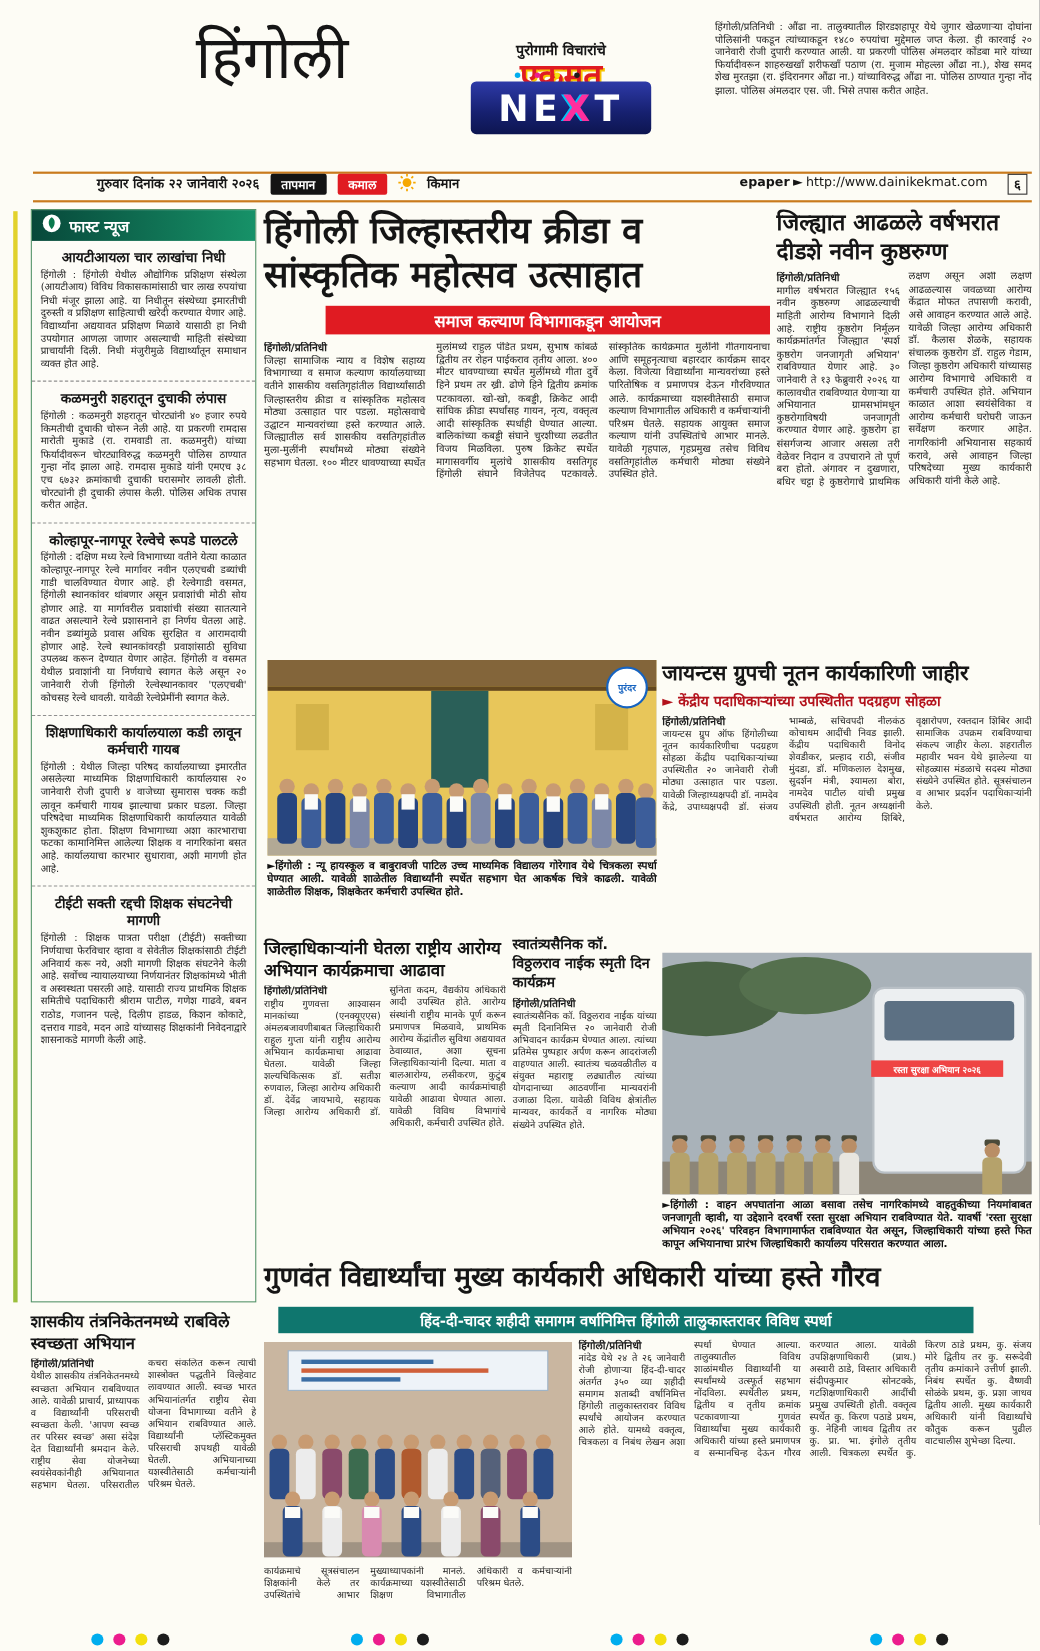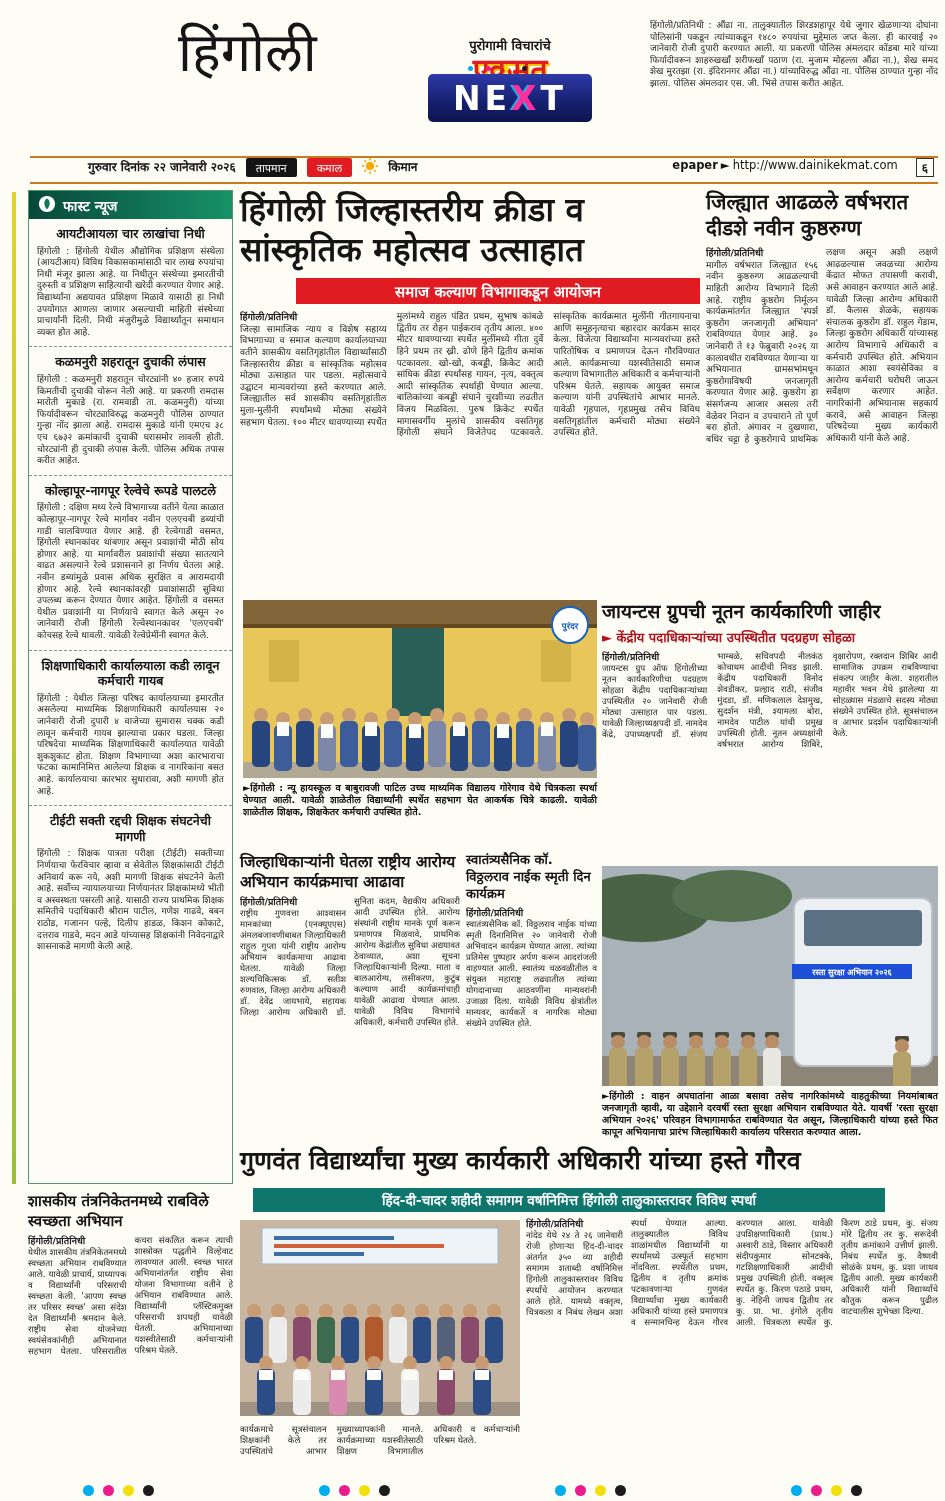--- a/index.html
+++ b/index.html
@@ -18,21 +18,21 @@
   border-radius:5px;display:flex;align-items:center;justify-content:center;font-weight:800;font-size:33px;color:#fff;letter-spacing:4px}
 .next-box .x{color:#ff2f9e;text-shadow:-2px 0 0 #00c3f5}
 .mini-dots{left:468px;top:66px;display:flex;gap:13px}
 .mini-dots i{width:5px;height:5px;border-radius:50%;display:block}
 .tr-art{left:650px;top:20px;width:288px}
 .tr-art h2{font-size:15px;font-weight:800;margin-bottom:3px}
 
 .dateline{left:30px;top:156px;width:908px;height:28px;border-top:2.5px solid #c97a1d;border-bottom:2.5px solid #c97a1d;
   display:flex;align-items:flex-start;padding:0 4px 0 58px;gap:10px;font-size:12px}
 .dateline .date{font-weight:700}
-.chip{color:#fff;font-weight:400;font-size:11px;padding:2px 10px;border-radius:2px}
+.chip{color:#fff;font-weight:700;font-size:11px;padding:2px 10px;border-radius:2px}
 .chip.black{background:#141414}
 .chip.red{background:#e01b22}
 .minlbl{font-weight:700}
 .epaper{margin-left:auto;display:flex;align-items:center;gap:3px;font-size:11.5px}
 .epaper .lbl{font-weight:700}
 .pagenum{border:1.5px solid #333;font-weight:700;font-size:12px;padding:0 5px;margin-left:8px}
 
 .left-strip{left:12px;top:192px;width:4px;height:992px;background:linear-gradient(#e3d22c,#9bbf3b)}
 .fastnews{left:28px;top:190px;width:205px;height:994px;border:1.5px solid #55946a;background:#fdfcf7;overflow:hidden}
 .fn-head{height:28px;background:linear-gradient(90deg,#07483a,#179268);color:#fff;display:flex;align-items:center;gap:7px;
@@ -67,21 +67,21 @@
 .giants .jbody{height:208px;overflow:hidden;font-size:8.6px;line-height:11px}
 
 .health{left:240px;top:852px;width:220px}
 .health h2{font-size:15.5px;font-weight:800;line-height:1.3;margin-bottom:4px}
 .health .jbody{height:236px;overflow:hidden;font-size:8.6px;line-height:11px}
 .naik{left:466px;top:852px;width:131px}
 .naik h2{font-size:13px;font-weight:800;line-height:1.3;margin-bottom:4px}
 .naik .jbody{height:230px;overflow:hidden;font-size:8.6px;line-height:11px}
 
 .photo2{left:602px;top:866px;width:336px;height:220px}
-.van-banner{position:absolute;right:26px;top:98px;width:120px;background:#1d4ed8;color:#fff;font-size:8px;font-weight:700;
+.van-banner{position:absolute;right:26px;top:98px;width:120px;background:#ef4444;color:#fff;font-size:8px;font-weight:700;
   text-align:center;padding:2px 16px}
 .cap2{left:602px;top:1090px;width:336px}
 
 .aw-head{left:240px;top:1146px;width:698px;font-size:25px;font-weight:800;line-height:1.2}
 .aw-banner{left:253px;top:1188px;width:632px;background:#0f766e;color:#fff;font-weight:800;font-size:13.5px;text-align:center;padding:3px 0}
 .photo3{left:240px;top:1220px;width:280px;height:196px}
 .aw-body{left:526px;top:1218px;width:412px;height:258px;overflow:hidden;font-size:8.6px;line-height:11px}
 .aw-body2{left:240px;top:1424px;width:280px;height:56px;overflow:hidden;font-size:8.6px;line-height:11px}
 
 .clean{left:28px;top:1192px;width:205px}

